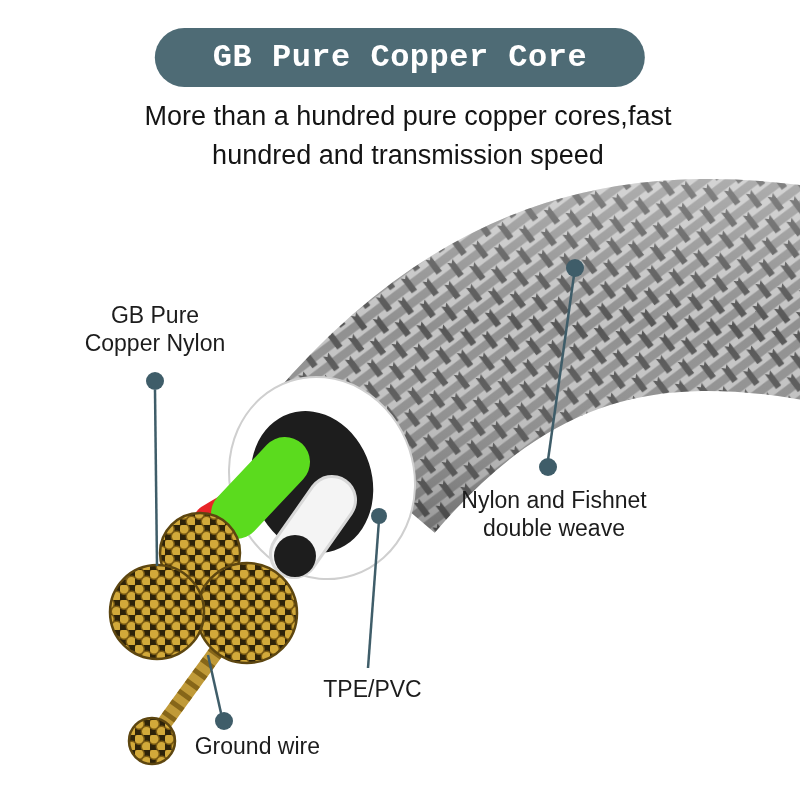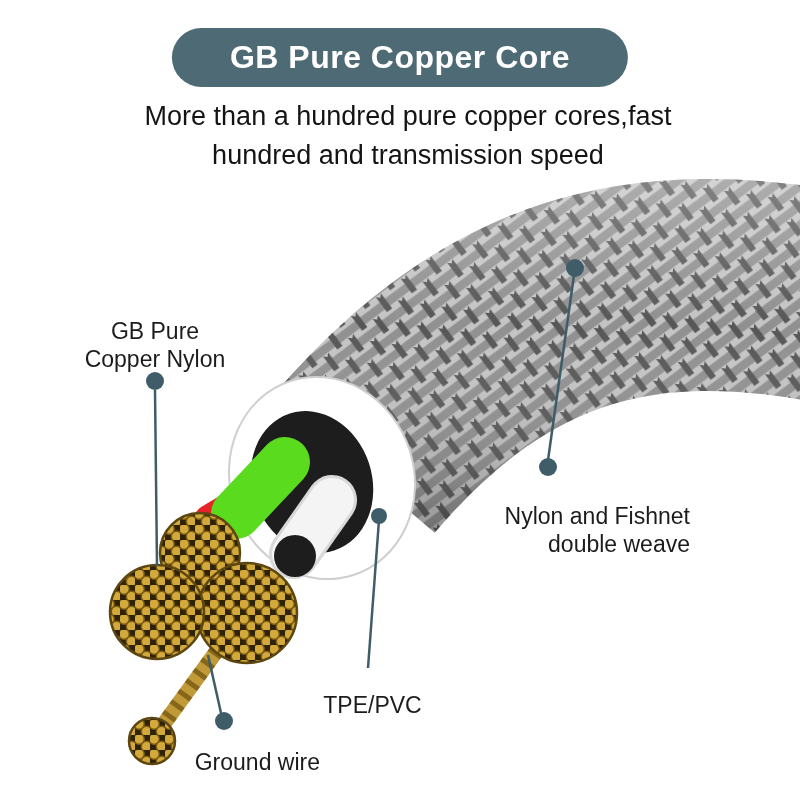--- a/index.html
+++ b/index.html
@@ -18,33 +18,33 @@
     --ground:#c09a38;
     --ground-dark:#7d5d14;
   }
   body{ background:#ffffff; font-family:"Liberation Sans", sans-serif; }
   .canvas{ position:relative; width:800px; height:800px; background:#ffffff; overflow:hidden; }
 
   .banner{
     position:absolute; top:28px; left:50%; transform:translateX(-50%);
     background:var(--accent); color:#ffffff;
     font-size:32px; font-weight:bold; letter-spacing:.5px;
-    padding:11px 58px; border-radius:38px; white-space:nowrap;
+    padding:11px 58px; border-radius:38px; white-space:nowrap;font-family:Liberation Mono, monospace;
   }
   .subtitle{
     position:absolute; top:97px; left:8px; width:100%;
     text-align:center; font-size:27px; line-height:1.45; color:#141414;
   }
   .art{ position:absolute; left:0; top:0; width:800px; height:800px; }
 
   .callout{
-    position:absolute; text-align:center; font-size:23px; line-height:1.2; color:#1c1c1c;margin-top:16px;
+    position:absolute; text-align:center; font-size:23px; line-height:1.2; color:#1c1c1c;
   }
   .callout.copper { left:40px;  top:302px; width:230px; }
-  .callout.nylon  { left:418px; top:487px; width:272px;text-align:right; }
+  .callout.nylon  { left:418px; top:487px; width:272px; }
   .callout.tpe    { left:300px; top:676px; width:145px;text-align:center; }
   .callout.ground { left:145px; top:733px; width:175px;text-align:right; }
 
   
   .braid-base  { fill:var(--braid-base); }
   .braid-light { stroke:var(--braid-light); stroke-width:7;   fill:none; }
   .braid-dark  { stroke:var(--braid-dark);  stroke-width:6.5; fill:none; }
   .strand-bg   { fill:var(--copper-bg); }
   .strand      { fill:var(--copper); stroke:var(--copper-dark); stroke-width:1.4; }
 

